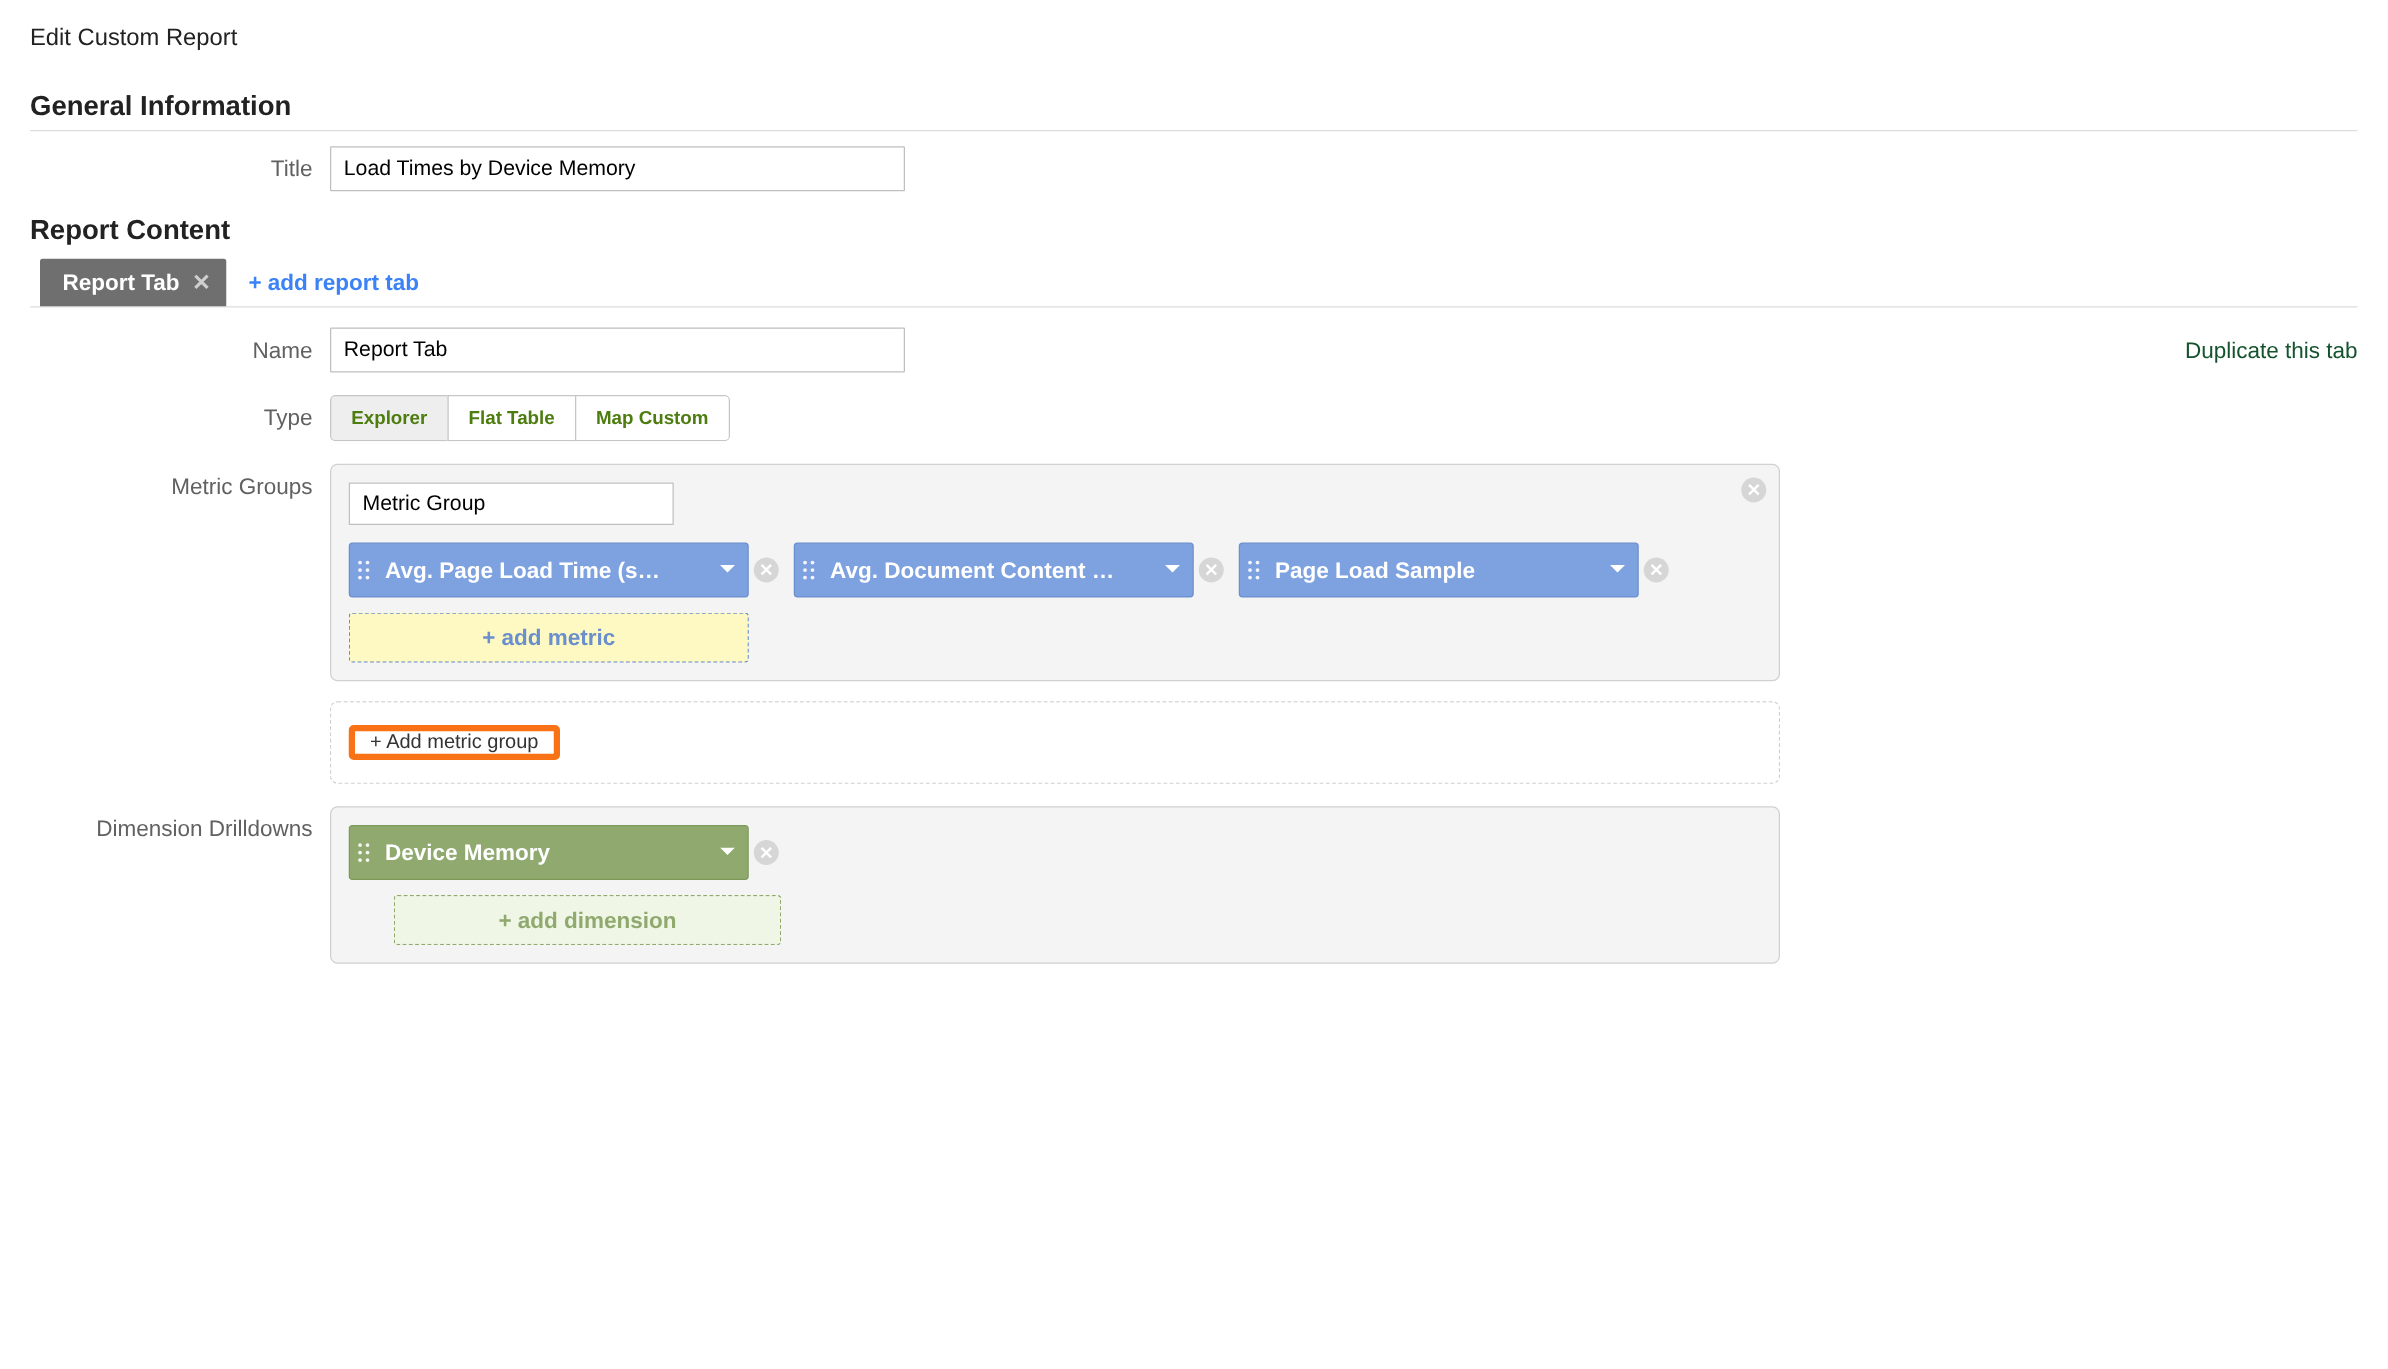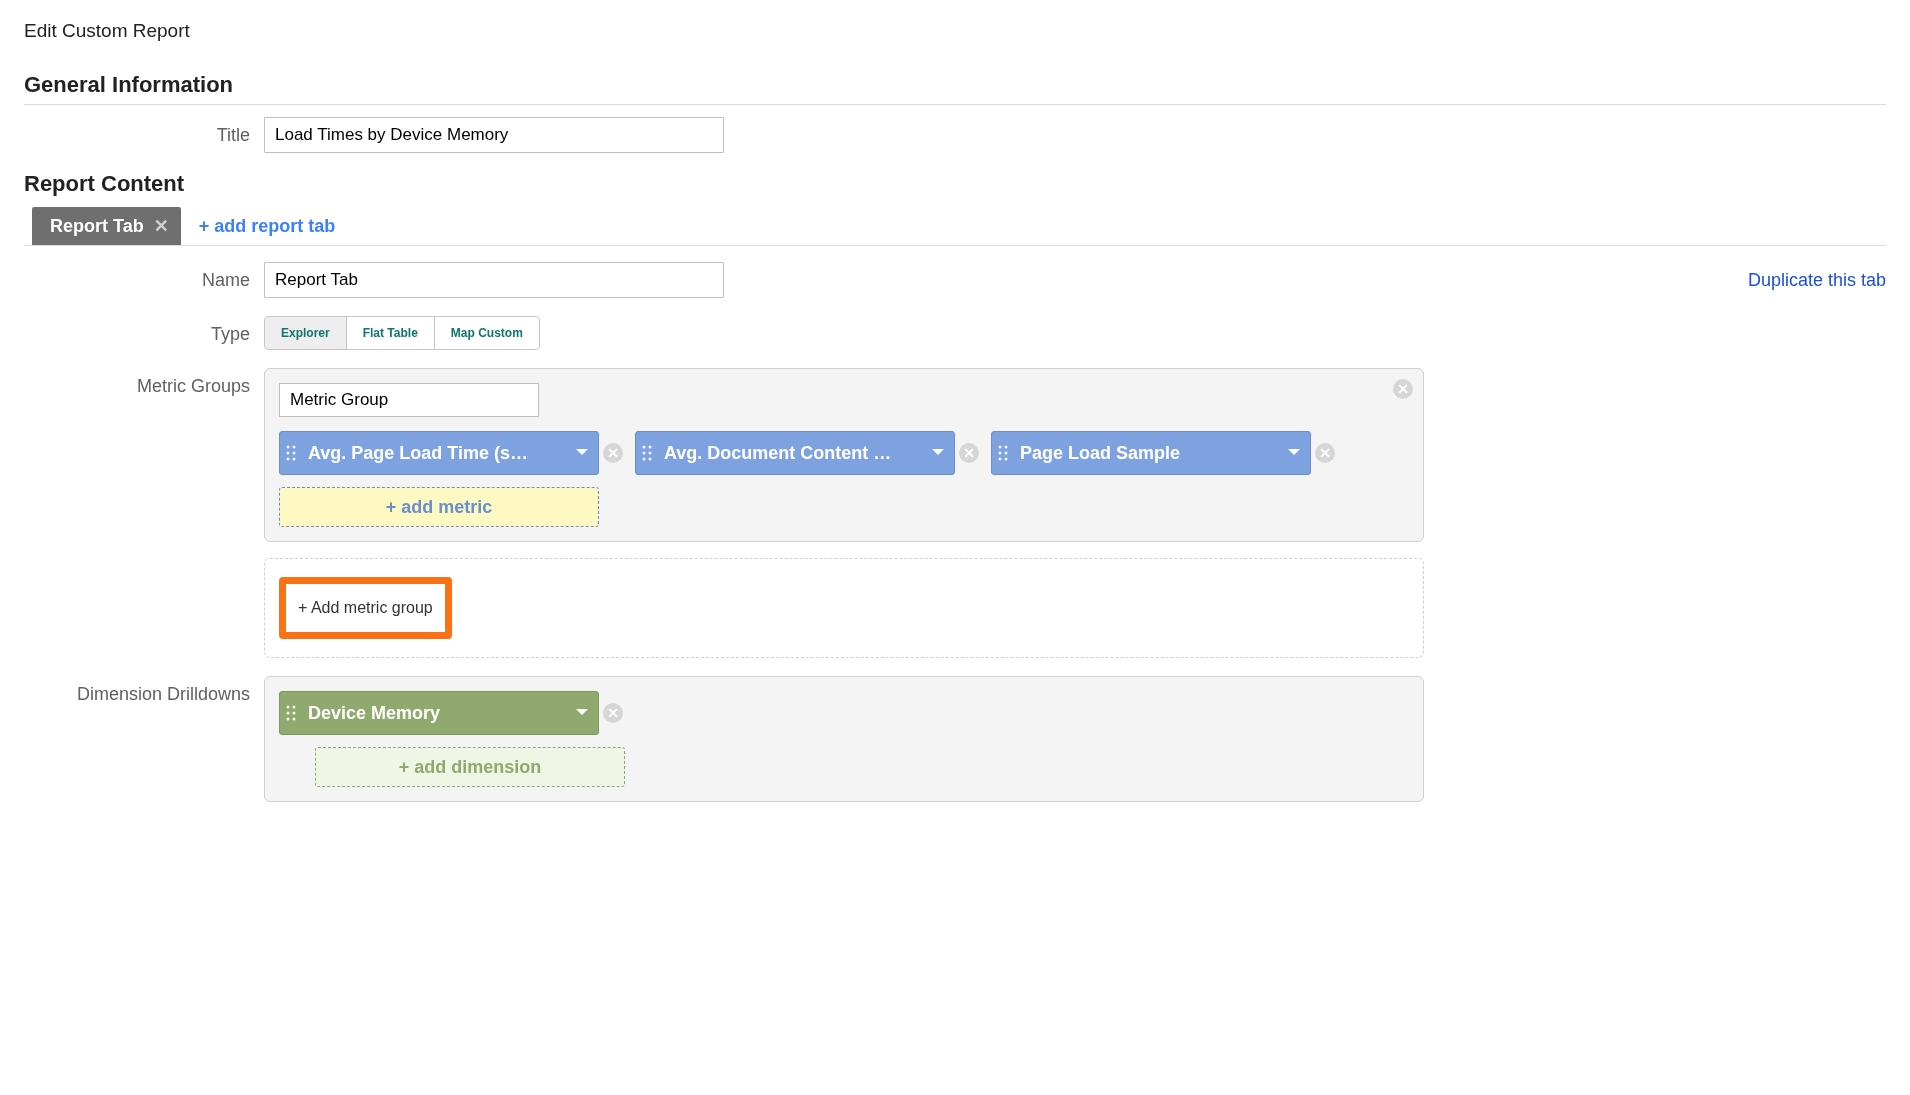--- a/index.html
+++ b/index.html
@@ -76,36 +76,36 @@
   .add-tab-link {
     color: #3b82f6;
     font-weight: 700;
     font-size: 18px;
     padding-bottom: 8px;
   }
   .duplicate-link {
     position: absolute;
     right: 0;
     top: 8px;
-    color: #1d4ed8;
+    color: #14532d;
     font-size: 18px;
   }
   
   .seg-group {
     display: inline-flex;
     border-radius: 4px;
     overflow: hidden;
   }
   .seg-btn {
     border: 1px solid #c6c6c6;
     background: #fff;
     padding: 9px 16px;
     font-weight: 700;
-    font-size: 12px;
-    color: #0f766e;
+    font-size: 15px;
+    color: #4d7c0f;
     margin-left: -1px;
     cursor: pointer;
   }
   .seg-btn:first-child { margin-left: 0; border-radius: 4px 0 0 4px; }
   .seg-btn:last-child { border-radius: 0 4px 4px 0; }
   .seg-btn.active { background: #eeeeee; }
   
   .panel {
     border: 1px solid #d0d0d0;
     border-radius: 6px;
@@ -208,24 +208,24 @@
   }
   .add-chip.green { border-color: #8fa96e; background: #f0f6e6; color: #8fa96e; width: 310px; margin-left: 36px;}
   .dashed-panel {
     border: 1px dashed #cfcfcf;
     border-radius: 6px;
     padding: 18px 14px;
     max-width: 1160px;
     margin-top: 16px;
   }
   .add-mg-btn {
-    border: 7px solid #f97316;
+    border: 5px solid #f97316;
     background: #fff;
     border-radius: 4px;
-    padding: 15px 12px;
+    padding: 0 12px;
     font-size: 16px;
     color: #333;
     cursor: pointer;
   }
   svg { display: block; }
 </style>
 </head>
 <body>
 
 <h1 class="page-title">Edit Custom Report</h1>

